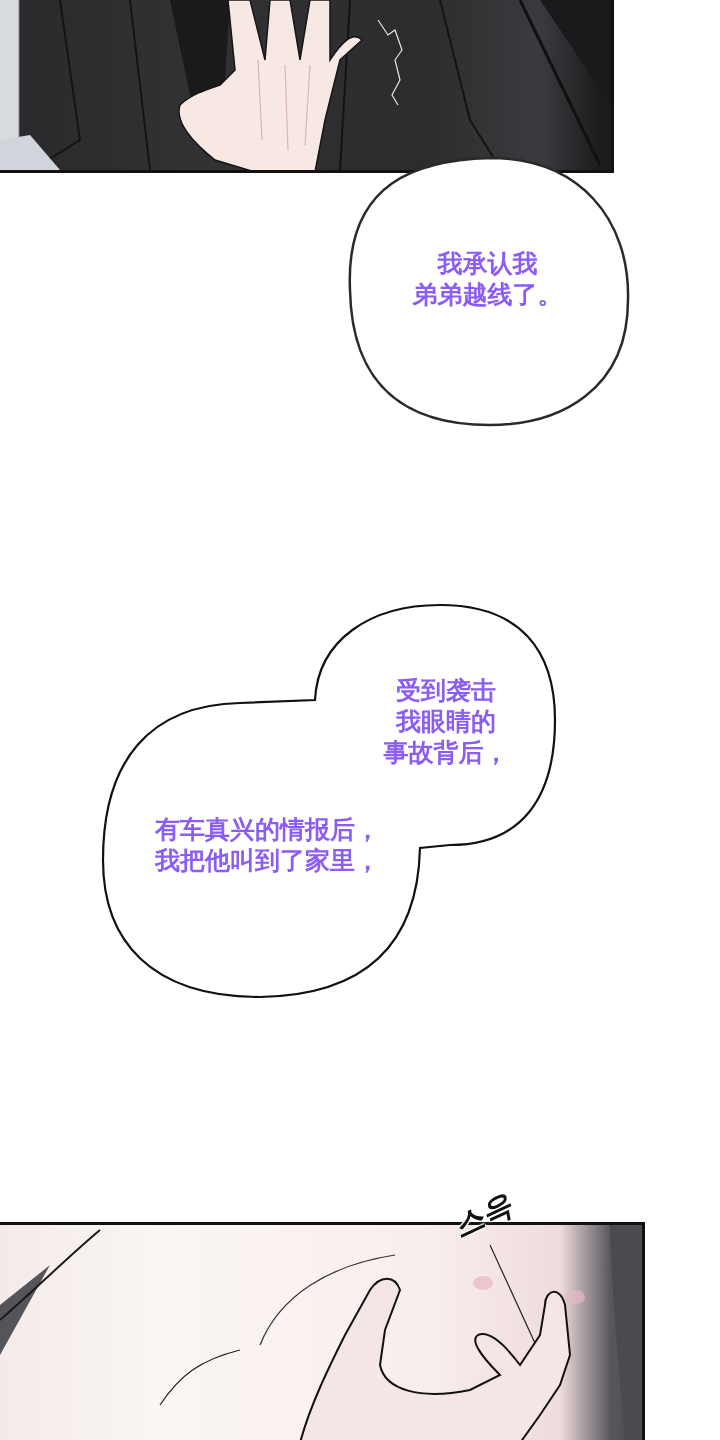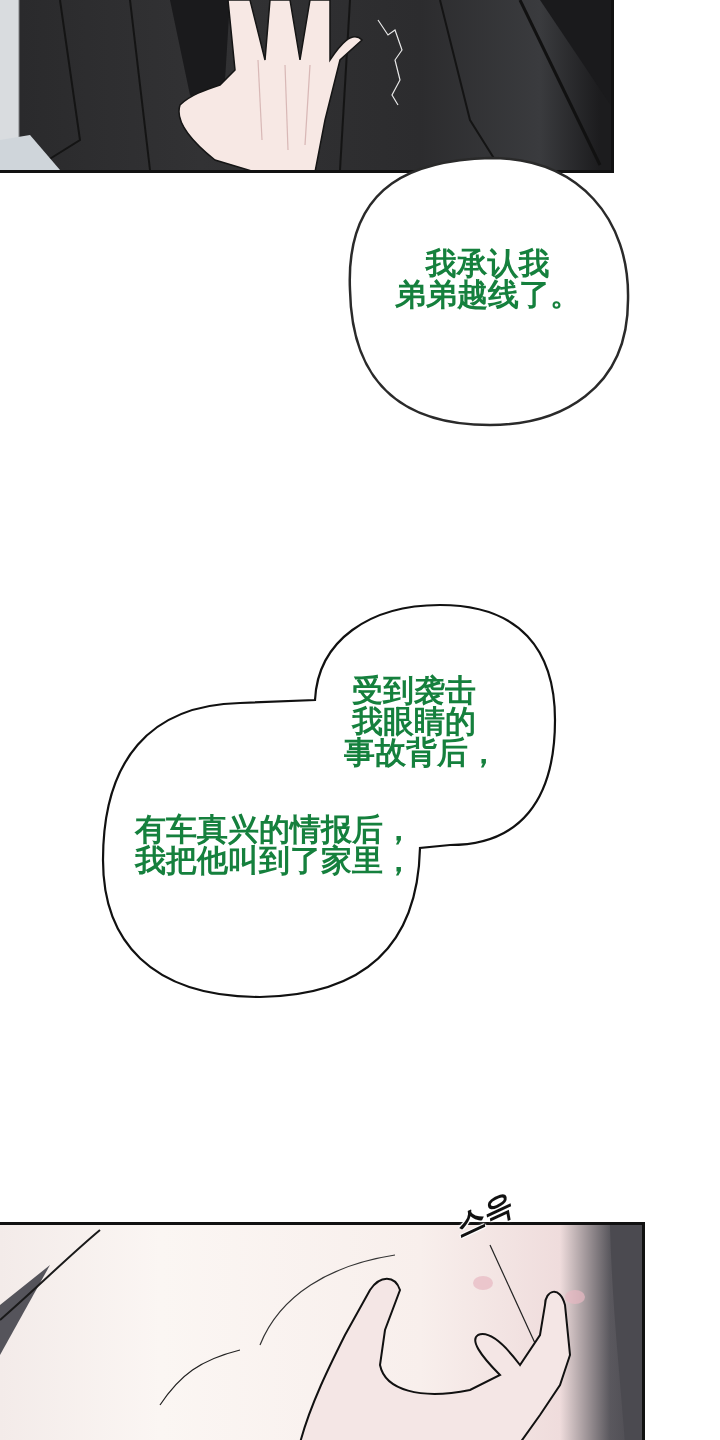--- a/index.html
+++ b/index.html
@@ -5,21 +5,21 @@
   html, body { margin: 0; padding: 0; background: #ffffff; }
   body { width: 720px; height: 1440px; position: relative; overflow: hidden;
          font-family: "DejaVu Sans", sans-serif; }
   .panel { position: absolute; overflow: hidden; box-sizing: border-box; }
   #panel-top { left: 0; top: 0; width: 614px; height: 173px;
                border-right: 3px solid #111; border-bottom: 3px solid #111;
                background: linear-gradient(90deg, #d9dcdf 0px, #d9dcdf 18px, #2a2a2c 20px, #323234 200px, #2c2c2e 420px, #3a3b3e 540px, #1c1c1e 600px); }
   #panel-bottom { left: 0; top: 1222px; width: 645px; height: 230px;
                   border-top: 3px solid #111; border-right: 3px solid #111;
                   background: linear-gradient(90deg, #f3ebe9 0px, #fbf6f3 160px, #f8efec 420px, #efdcdc 560px, #5a585e 610px, #4a494f 640px); }
-  .bubble-text { position: absolute; color: #15803d; font-size: 31px; line-height: 31px;
+  .bubble-text { position: absolute; color: #8b5cf6; font-size: 25px; line-height: 31px;
                  font-weight: bold; white-space: pre; text-align: center; }
   .sfx { position: absolute; font-size: 30px; font-weight: bold; color: #111;
          transform: rotate(-25deg) skewX(-15deg);
          text-shadow: 0 0 2px #fff, 0 0 3px #fff, 1px 1px 0 #fff, -1px -1px 0 #fff; }
   svg { position: absolute; }
 </style>
 </head>
 <body>
 
 <div class="panel" id="panel-top">
@@ -48,21 +48,21 @@
 
   <path d="M350 290 C345 180 420 160 490 158 C580 158 630 220 628 300 C628 390 560 425 490 425 C410 425 352 390 350 290 Z" fill="#ffffff" stroke="#2a2a2a" stroke-width="2.5"></path>
 
   <path d="M315 700 C318 640 370 605 440 605 C520 605 555 650 555 720 C555 800 520 845 450 845 L420 848
            C418 930 380 995 260 997 C150 997 103 940 103 860 C103 760 150 705 240 703 Z" fill="#ffffff" stroke="#111" stroke-width="2.2"></path>
 </svg>
 
 <div class="bubble-text" style="left:395px; top:248px; width:185px;">我承认我
 弟弟越线了。</div>
 
-<div class="bubble-text" style="left:344px; top:675px; width:140px;">受到袭击
+<div class="bubble-text" style="left:376px; top:675px; width:140px;">受到袭击
 我眼睛的
 事故背后，</div>
 
 <div class="bubble-text" style="left:135px; top:814px; width:265px; text-align:center;">有车真兴的情报后，
 我把他叫到了家里，</div>
 
 <div class="panel" id="panel-bottom">
   <svg width="645" height="218" viewBox="0 0 645 218">
     <path d="M0 80 L50 40 L0 130 Z" fill="#55545b"></path>
     <path d="M0 95 C40 60 70 30 100 5" stroke="#1a1a1a" stroke-width="2" fill="none"></path>

